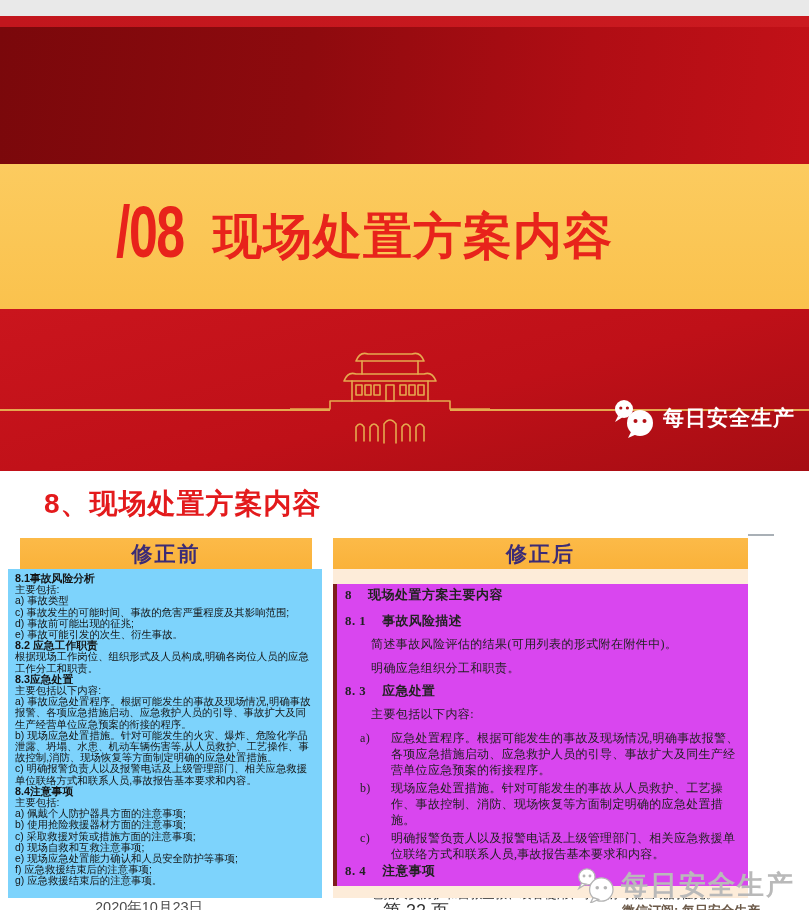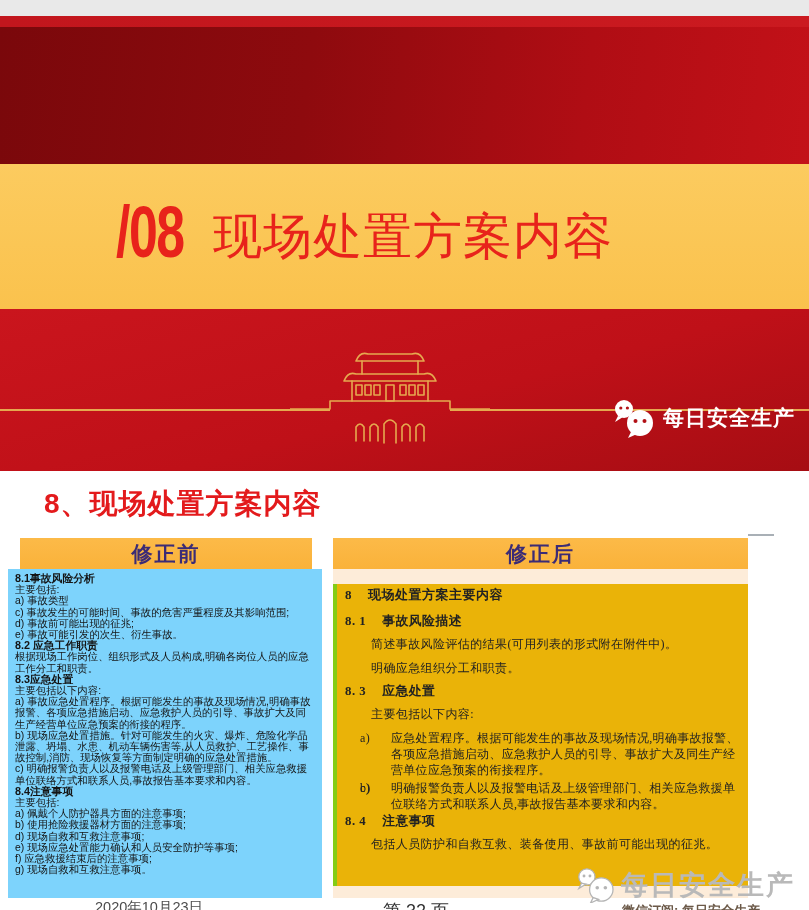--- a/index.html
+++ b/index.html
@@ -12,21 +12,21 @@
   
   .banner-top-strip { position:absolute; left:0; top:0; width:809px; height:11px;
     background:linear-gradient(90deg,#c2161d,#cb1a20); }
   .banner-upper { position:absolute; left:0; top:11px; width:809px; height:137px;
     background:linear-gradient(97deg,#7a080b 0%,#8e0a0e 38%,#b00d14 72%,#c31118 100%); }
   .banner-gold { position:absolute; left:0; top:148px; width:809px; height:145px;
     background:linear-gradient(180deg,#fccb5f,#fac24d); }
   .chapter-num { position:absolute; left:116px; top:180px; font-size:72px; line-height:72px;
     font-weight:bold; color:#e8231b; transform:scaleX(0.72); transform-origin:left top; letter-spacing:-2px; }
   .banner-title { position:absolute; left:213px; top:194px; font-size:49px; line-height:52px;
-    font-weight:normal; color:#e8231b; letter-spacing:1px; }
+    font-weight:bold; color:#e8231b; letter-spacing:1px; }
   .banner-lower { position:absolute; left:0; top:293px; width:809px; height:162px;
     background:linear-gradient(165deg,#ca151d 0%,#bf1018 55%,#a60d13 100%); }
   .gold-hline { position:absolute; top:393px; height:0; border-top:2px solid #e5a94f; }
   .gold-hline.left  { left:0; width:330px; }
   .gold-hline.right { left:450px; width:359px; }
   .gate-svg { position:absolute; left:290px; top:329px; }
   .brand { position:absolute; right:14px; top:382px; display:flex; align-items:center; gap:7px; }
   .brand-text { color:#ffffff; font-size:21px; font-weight:bold; letter-spacing:1px; }
   
   .doc-heading { position:absolute; left:44px; top:469px; font-size:28px; font-weight:bold;
@@ -35,21 +35,21 @@
   .th { position:absolute; top:522px; height:31px; background:linear-gradient(180deg,#fcba48,#fab23a);
     color:#3b2b76; font-size:21px; font-weight:bold; text-align:center; line-height:31px; letter-spacing:2px; }
   .th.before { left:20px;   width:292px; }
   .th.after  { left:333px; width:415px; }
   .before-cell { position:absolute; left:8px; top:553px; width:314px; height:329px;
     background:#7dd3fc; padding:4px 7px 0 7px; color:#141414;
     font-size:10.4px; line-height:11.2px; }
   .b-line { white-space:normal; }
   .b-line.bold { font-weight:bold; font-size:10.8px; }
   .after-cell { position:absolute; left:333px; top:553px; width:415px; height:329px;
-    background:#eab308; border-left:4px solid #84cc16; padding:18px 8px 0 8px;
+    background:#d946ef; border-left:4px solid #7f1d1d; padding:18px 8px 0 8px;
     font-family:"Liberation Serif", serif; color:#222222; }
   .after-strip-top { position:absolute; left:-4px; top:0; width:415px; height:15px; background:#fdecd9; }
   .after-strip-bottom { position:absolute; left:-4px; bottom:0; width:415px; height:12px; background:#fdecd9; }
   .a-head { font-weight:bold; font-size:12.8px; line-height:14px; margin-bottom:8px; letter-spacing:0.5px; }
   .a-head.first { font-size:13px; line-height:15px; margin-bottom:12px; }
   .a-head .num { display:inline-block; margin-right:16px; }
   .a-para { font-size:12px; line-height:16px; padding-left:26px; margin-bottom:8px; letter-spacing:0.4px; }
   .a-item { position:relative; font-size:12px; line-height:16px; padding-left:46px;
     margin-bottom:2px; letter-spacing:0.3px; }
   .a-item .marker { position:absolute; left:15px; }
@@ -130,37 +130,38 @@
       <div class="b-line">根据现场工作岗位、组织形式及人员构成,明确各岗位人员的应急工作分工和职责。</div>
       <div class="b-line bold">8.3应急处置</div>
       <div class="b-line">主要包括以下内容:</div>
       <div class="b-line">a) 事故应急处置程序。根据可能发生的事故及现场情况,明确事故报警、各项应急措施启动、应急救护人员的引导、事故扩大及同生产经营单位应急预案的衔接的程序。</div>
       <div class="b-line">b) 现场应急处置措施。针对可能发生的火灾、爆炸、危险化学品泄露、坍塌、水患、机动车辆伤害等,从人员救护、工艺操作、事故控制,消防、现场恢复等方面制定明确的应急处置措施。</div>
       <div class="b-line">c) 明确报警负责人以及报警电话及上级管理部门、相关应急救援单位联络方式和联系人员,事故报告基本要求和内容。</div>
       <div class="b-line bold">8.4注意事项</div>
       <div class="b-line">主要包括:</div>
       <div class="b-line">a) 佩戴个人防护器具方面的注意事项;</div>
       <div class="b-line">b) 使用抢险救援器材方面的注意事项;</div>
+      <div class="b-line">c) 采取救援对策或措施方面的注意事项;</div>
       <div class="b-line">d) 现场自救和互救注意事项;</div>
       <div class="b-line">e) 现场应急处置能力确认和人员安全防护等事项;</div>
       <div class="b-line">f) 应急救援结束后的注意事项;</div>
-      <div class="b-line">g) 现场自救和互救注意事项。</div>
+      <div class="b-line">g) 应急救援结束后的注意事项。</div>
     </div>
 
   <div class="after-cell" id="after-cell">
     <div class="after-strip-top"></div>
     <div class="after-strip-bottom"></div>
   <div class="a-head first"><span class="num">8</span><span>现场处置方案主要内容</span></div>
       <div class="a-head"><span class="num">8. 1</span><span>事故风险描述</span></div>
       <div class="a-para">简述事故风险评估的结果(可用列表的形式附在附件中)。</div>
       <div class="a-para">明确应急组织分工和职责。</div>
       <div class="a-head"><span class="num">8. 3</span><span>应急处置</span></div>
       <div class="a-para">主要包括以下内容:</div>
       <div class="a-item"><span class="marker">a)</span><span>应急处置程序。根据可能发生的事故及现场情况,明确事故报警、各项应急措施启动、应急救护人员的引导、事故扩大及同生产经营单位应急预案的衔接程序。</span></div>
-      <div class="a-item"><span class="marker">b)</span></div>
+      <div class="a-item"><span class="marker">b)</span><span>现场应急处置措施。针对可能发生的事故从人员救护、工艺操作、事故控制、消防、现场恢复等方面制定明确的应急处置措施。</span></div>
       <div class="a-item"><span class="marker">c)</span><span>明确报警负责人以及报警电话及上级管理部门、相关应急救援单位联络方式和联系人员,事故报告基本要求和内容。</span></div>
       <div class="a-head"><span class="num">8. 4</span><span>注意事项</span></div>
       <div class="a-para">包括人员防护和自救互救、装备使用、事故前可能出现的征兆。</div>
     </div>
 
   <div class="watermark">
     <svg width="42" height="36" viewBox="0 0 46 40">
       <g fill="#ffffff" stroke="#b5b5b5" stroke-width="1.4">
         <circle cx="14" cy="11" r="9"></circle>
         <path d="M8,18 L5,24 L13,19 Z"></path>

